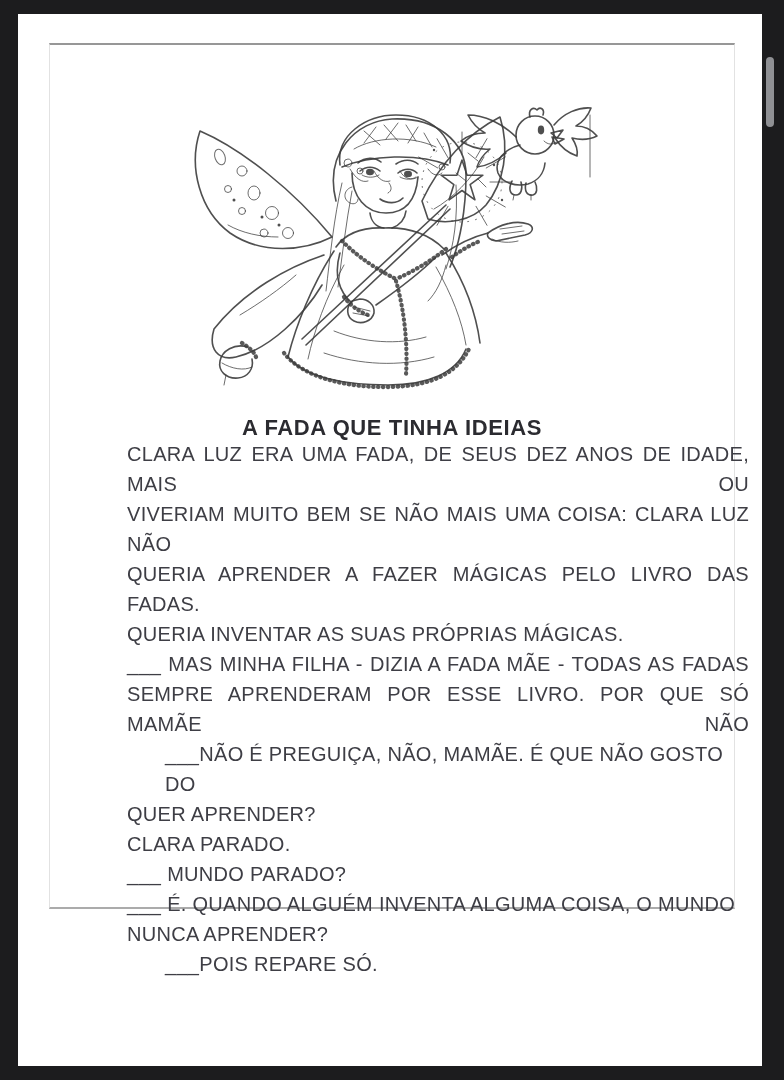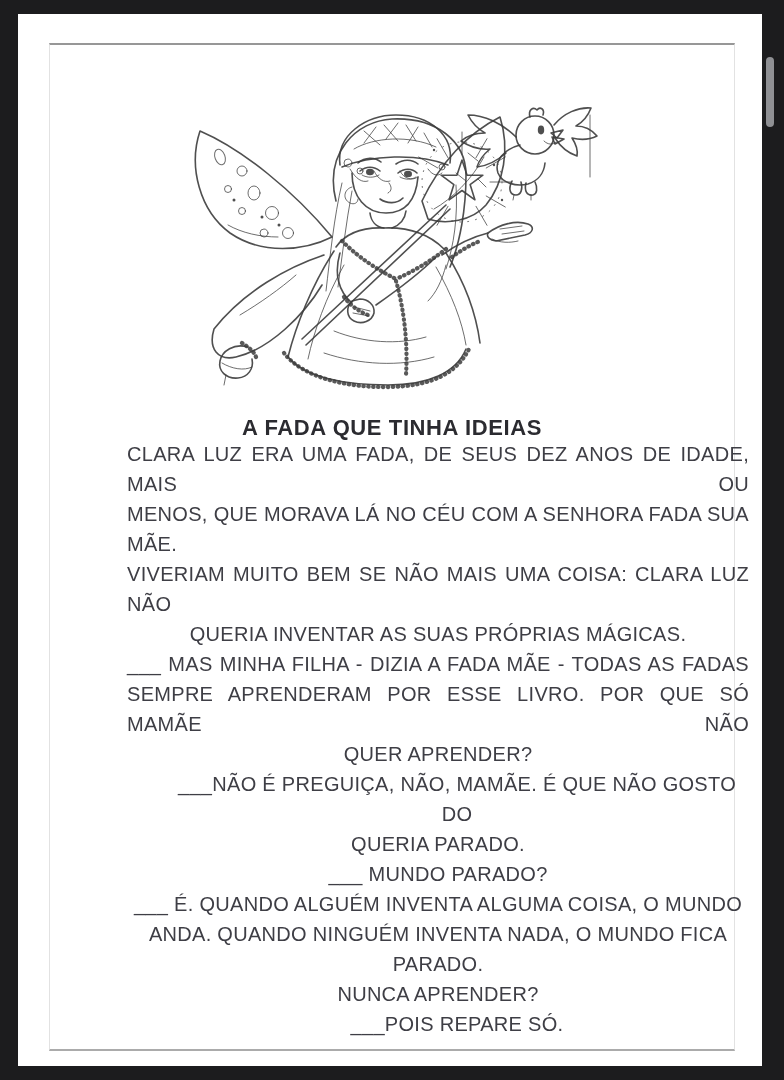--- a/index.html
+++ b/index.html
@@ -22,42 +22,42 @@
   .frame-top,.frame-bottom,.frame-left,.frame-right{position:absolute;background:var(--frame);z-index:3;}
   .frame-top{left:0;top:0;width:784px;height:14px;}
   .frame-bottom{left:0;top:1066px;width:784px;height:14px;}
   .frame-left{left:0;top:0;width:18px;height:1080px;}
   .frame-right{left:762px;top:0;width:22px;height:1080px;}
   .scroll-thumb{
     position:absolute;left:766px;top:57px;width:8px;height:70px;
     border-radius:4px;background:var(--scrollbar-thumb);z-index:4;
   }
   .page-card{
-    position:absolute;left:49px;top:43px;width:686px;height:1008px;
+    position:absolute;left:49px;top:43px;width:686px;height:866px;
     box-sizing:border-box;background:var(--page-bg);
     border-top:2px solid var(--border-top);
     border-left:1px solid var(--border-side);
     border-right:1px solid var(--border-side);
     border-bottom:2px solid var(--border-bottom);
   }
   .illustration{position:absolute;left:134px;top:60px;width:440px;height:285px;}
   .illustration svg{display:block;}
   .doc-title{
     position:absolute;left:0;top:370px;width:100%;
     margin:0;text-align:center;
     font-size:22px;font-weight:600;letter-spacing:0.6px;
     color:var(--title);
   }
   .story{
     position:absolute;left:41px;top:394px;width:622px;
     font-size:20px;line-height:30px;letter-spacing:0.3px;
     color:var(--text);
     margin-left:36px;
   }
-  .line{min-height:30px;text-align:center;}
+  .line{min-height:30px;}
   .line.just{text-align:justify;text-align-last:justify;}
   .line.ind{padding-left:38px;}
   
   .lw{fill:none;stroke:var(--line-art);stroke-width:1.6;stroke-linecap:round;stroke-linejoin:round;opacity:.9;}
   .lt{fill:none;stroke:var(--line-art);stroke-width:1;stroke-linecap:round;opacity:.75;}
   .fuzz{fill:none;stroke:var(--line-art);stroke-width:4.2;stroke-linecap:round;stroke-dasharray:0.5 4.4;opacity:.85;}
   .fill{fill:var(--line-art);stroke:none;opacity:.9;}
 </style>
 </head>
 <body>
@@ -180,28 +180,27 @@
       <path class="lw" d="M342,78 C340,86 343,91 349,90 C353,89 354,83 351,77"></path>
       <path class="lt" d="M330,90 L329,95 M347,90 L347,95"></path>
       <path class="lt" d="M406,10 L406,72"></path>
     </svg>
   </div>
 
   <h1 class="doc-title">A FADA QUE TINHA IDEIAS</h1>
 
   <div class="story">
       <div class="line just">CLARA LUZ ERA UMA FADA, DE SEUS DEZ ANOS DE IDADE, MAIS OU</div>
-      <div class="line just">MENOS, QUE MORAVA LÁ NO CÉU COM A SENHORA FADA SUA MÃE.</div>
       <div class="line just">VIVERIAM MUITO BEM SE NÃO MAIS UMA COISA: CLARA LUZ NÃO</div>
+      <div class="line just">QUERIA APRENDER A FAZER MÁGICAS PELO LIVRO DAS FADAS.</div>
       <div class="line">QUERIA INVENTAR AS SUAS PRÓPRIAS MÁGICAS.</div>
       <div class="line just">___ MAS MINHA FILHA - DIZIA A FADA MÃE - TODAS AS FADAS</div>
       <div class="line just">SEMPRE APRENDERAM POR ESSE LIVRO. POR QUE SÓ MAMÃE NÃO</div>
+      <div class="line ind">___NÃO É PREGUIÇA, NÃO, MAMÃE. É QUE NÃO GOSTO DO</div>
       <div class="line">QUER APRENDER?</div>
-      <div class="line ind">___NÃO É PREGUIÇA, NÃO, MAMÃE. É QUE NÃO GOSTO DO</div>
-      <div class="line">QUERIA PARADO.</div>
+      <div class="line">CLARA PARADO.</div>
       <div class="line">___ MUNDO PARADO?</div>
       <div class="line">___ É. QUANDO ALGUÉM INVENTA ALGUMA COISA, O MUNDO</div>
-      <div class="line">ANDA. QUANDO NINGUÉM INVENTA NADA, O MUNDO FICA PARADO.</div>
       <div class="line">NUNCA APRENDER?</div>
       <div class="line ind">___POIS REPARE SÓ.</div>
     </div>
 
 </div>
 
 </body></html>

